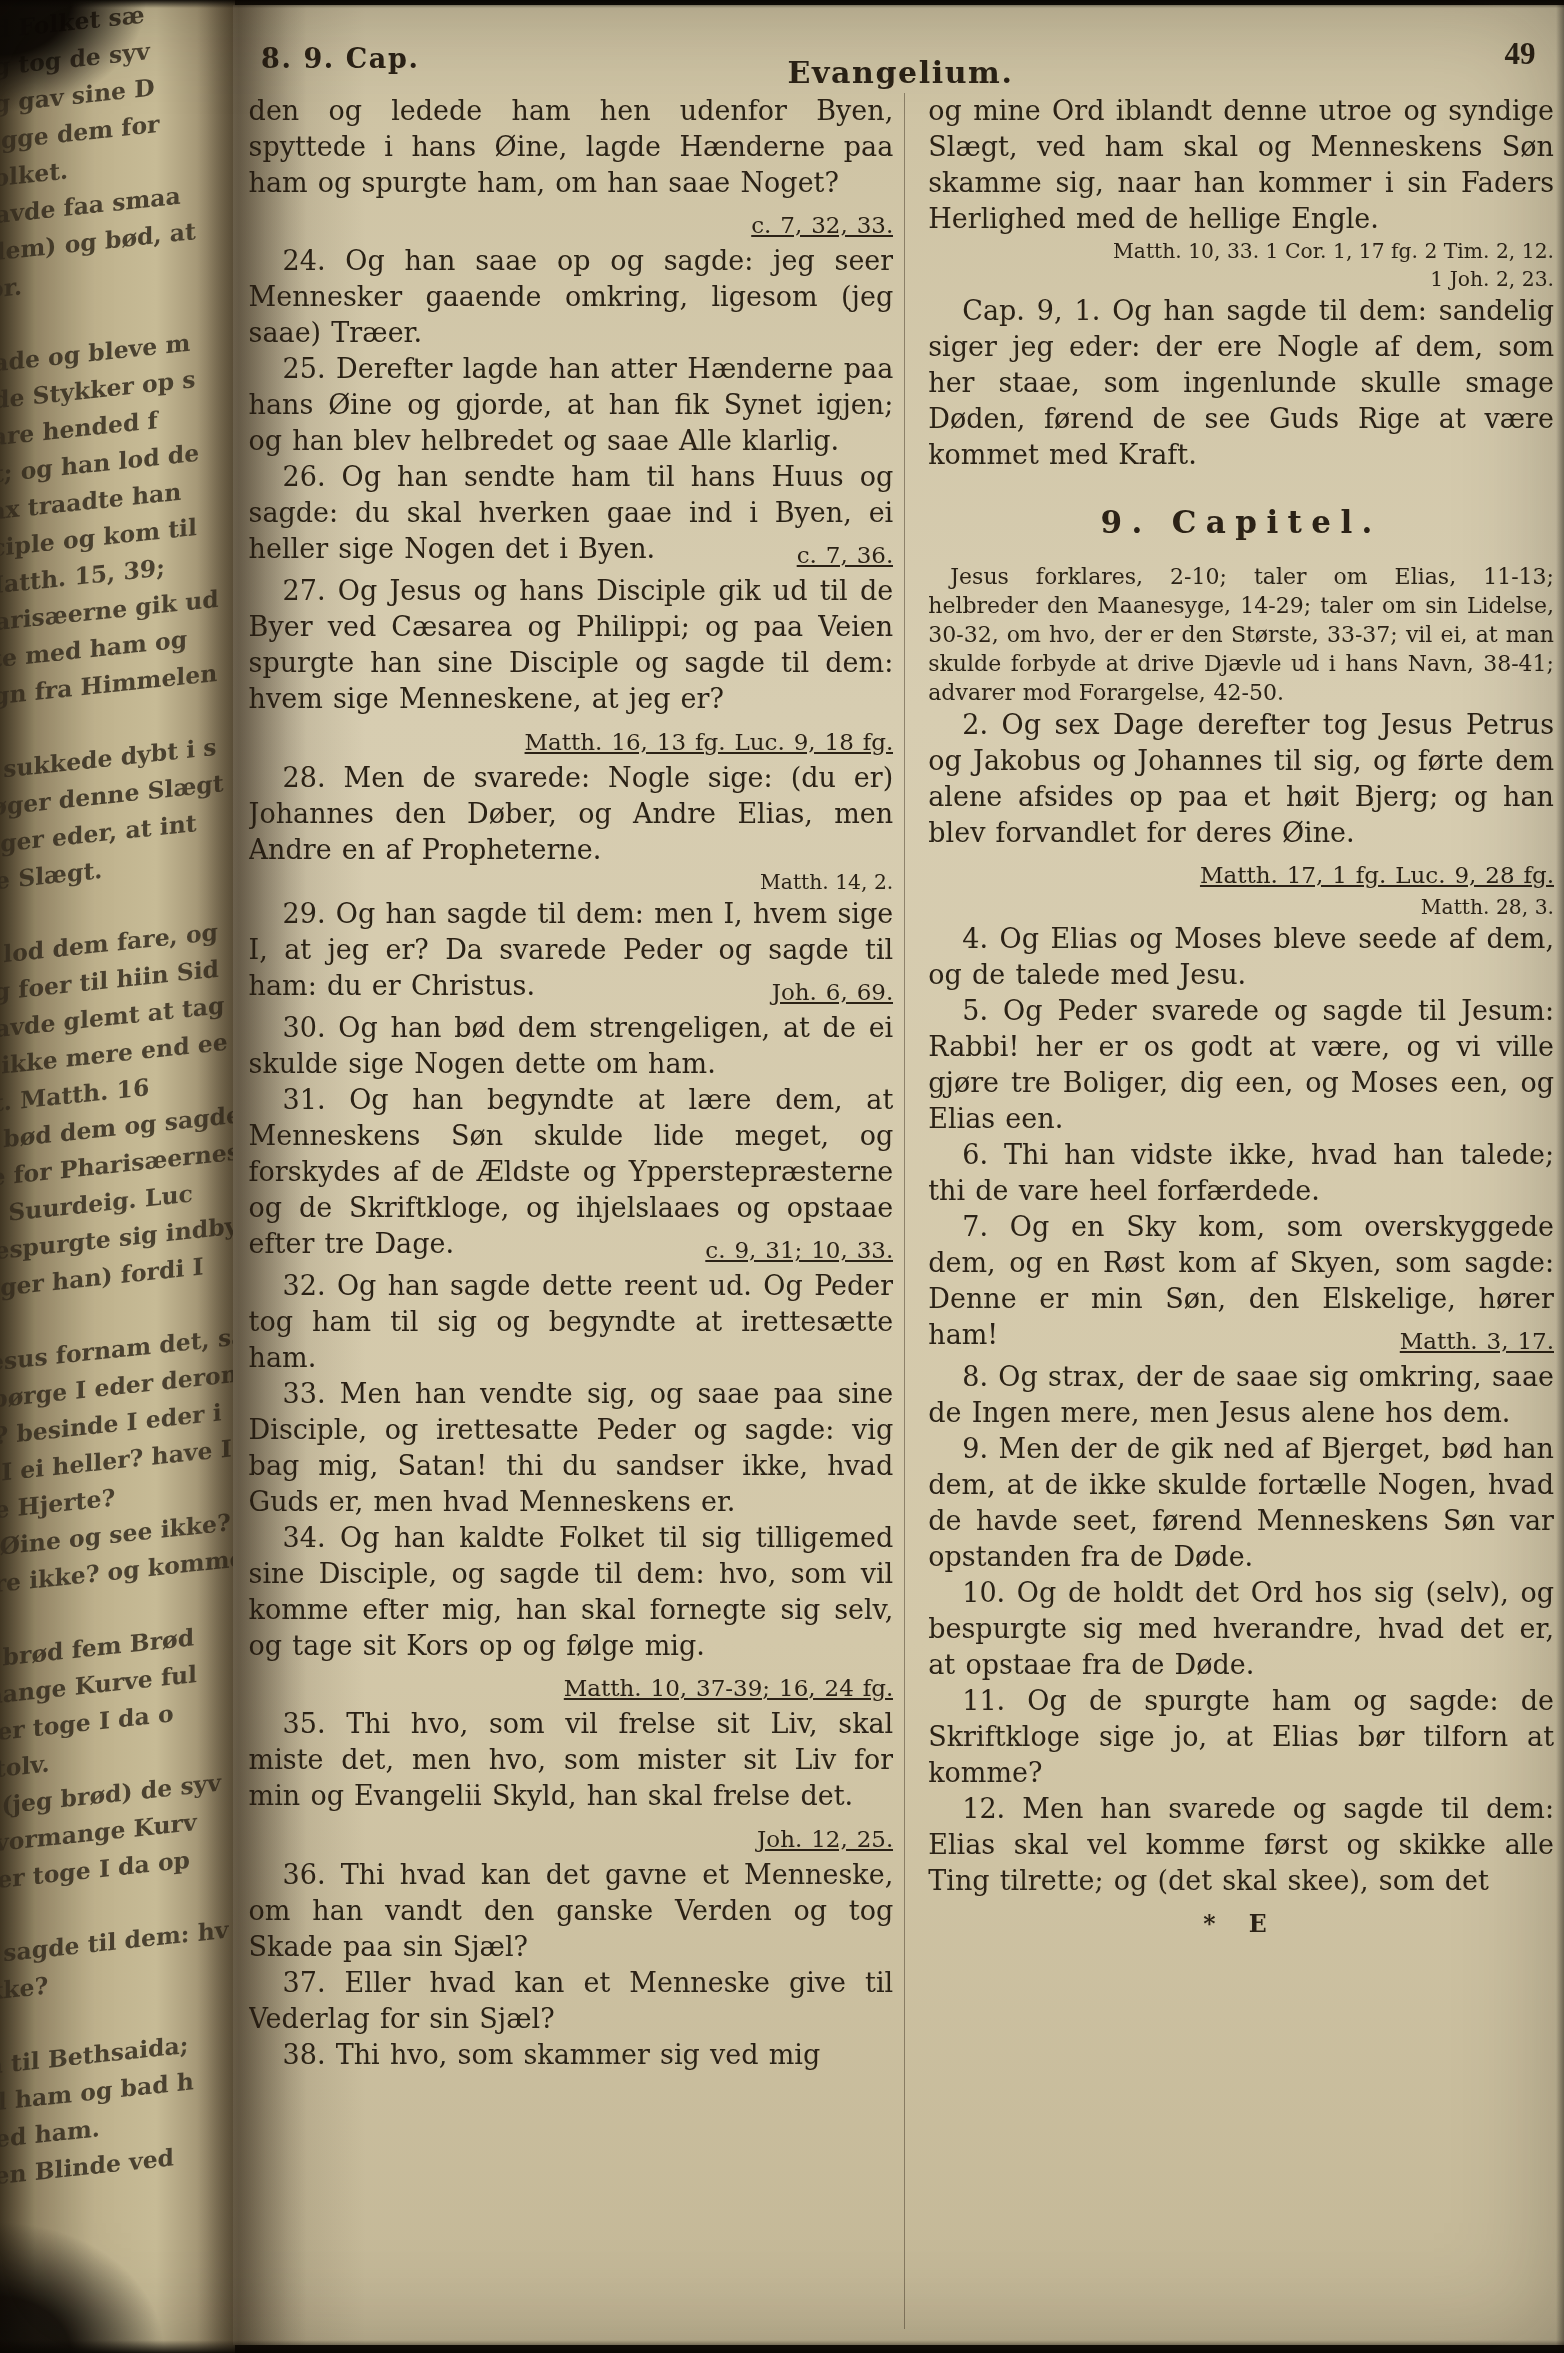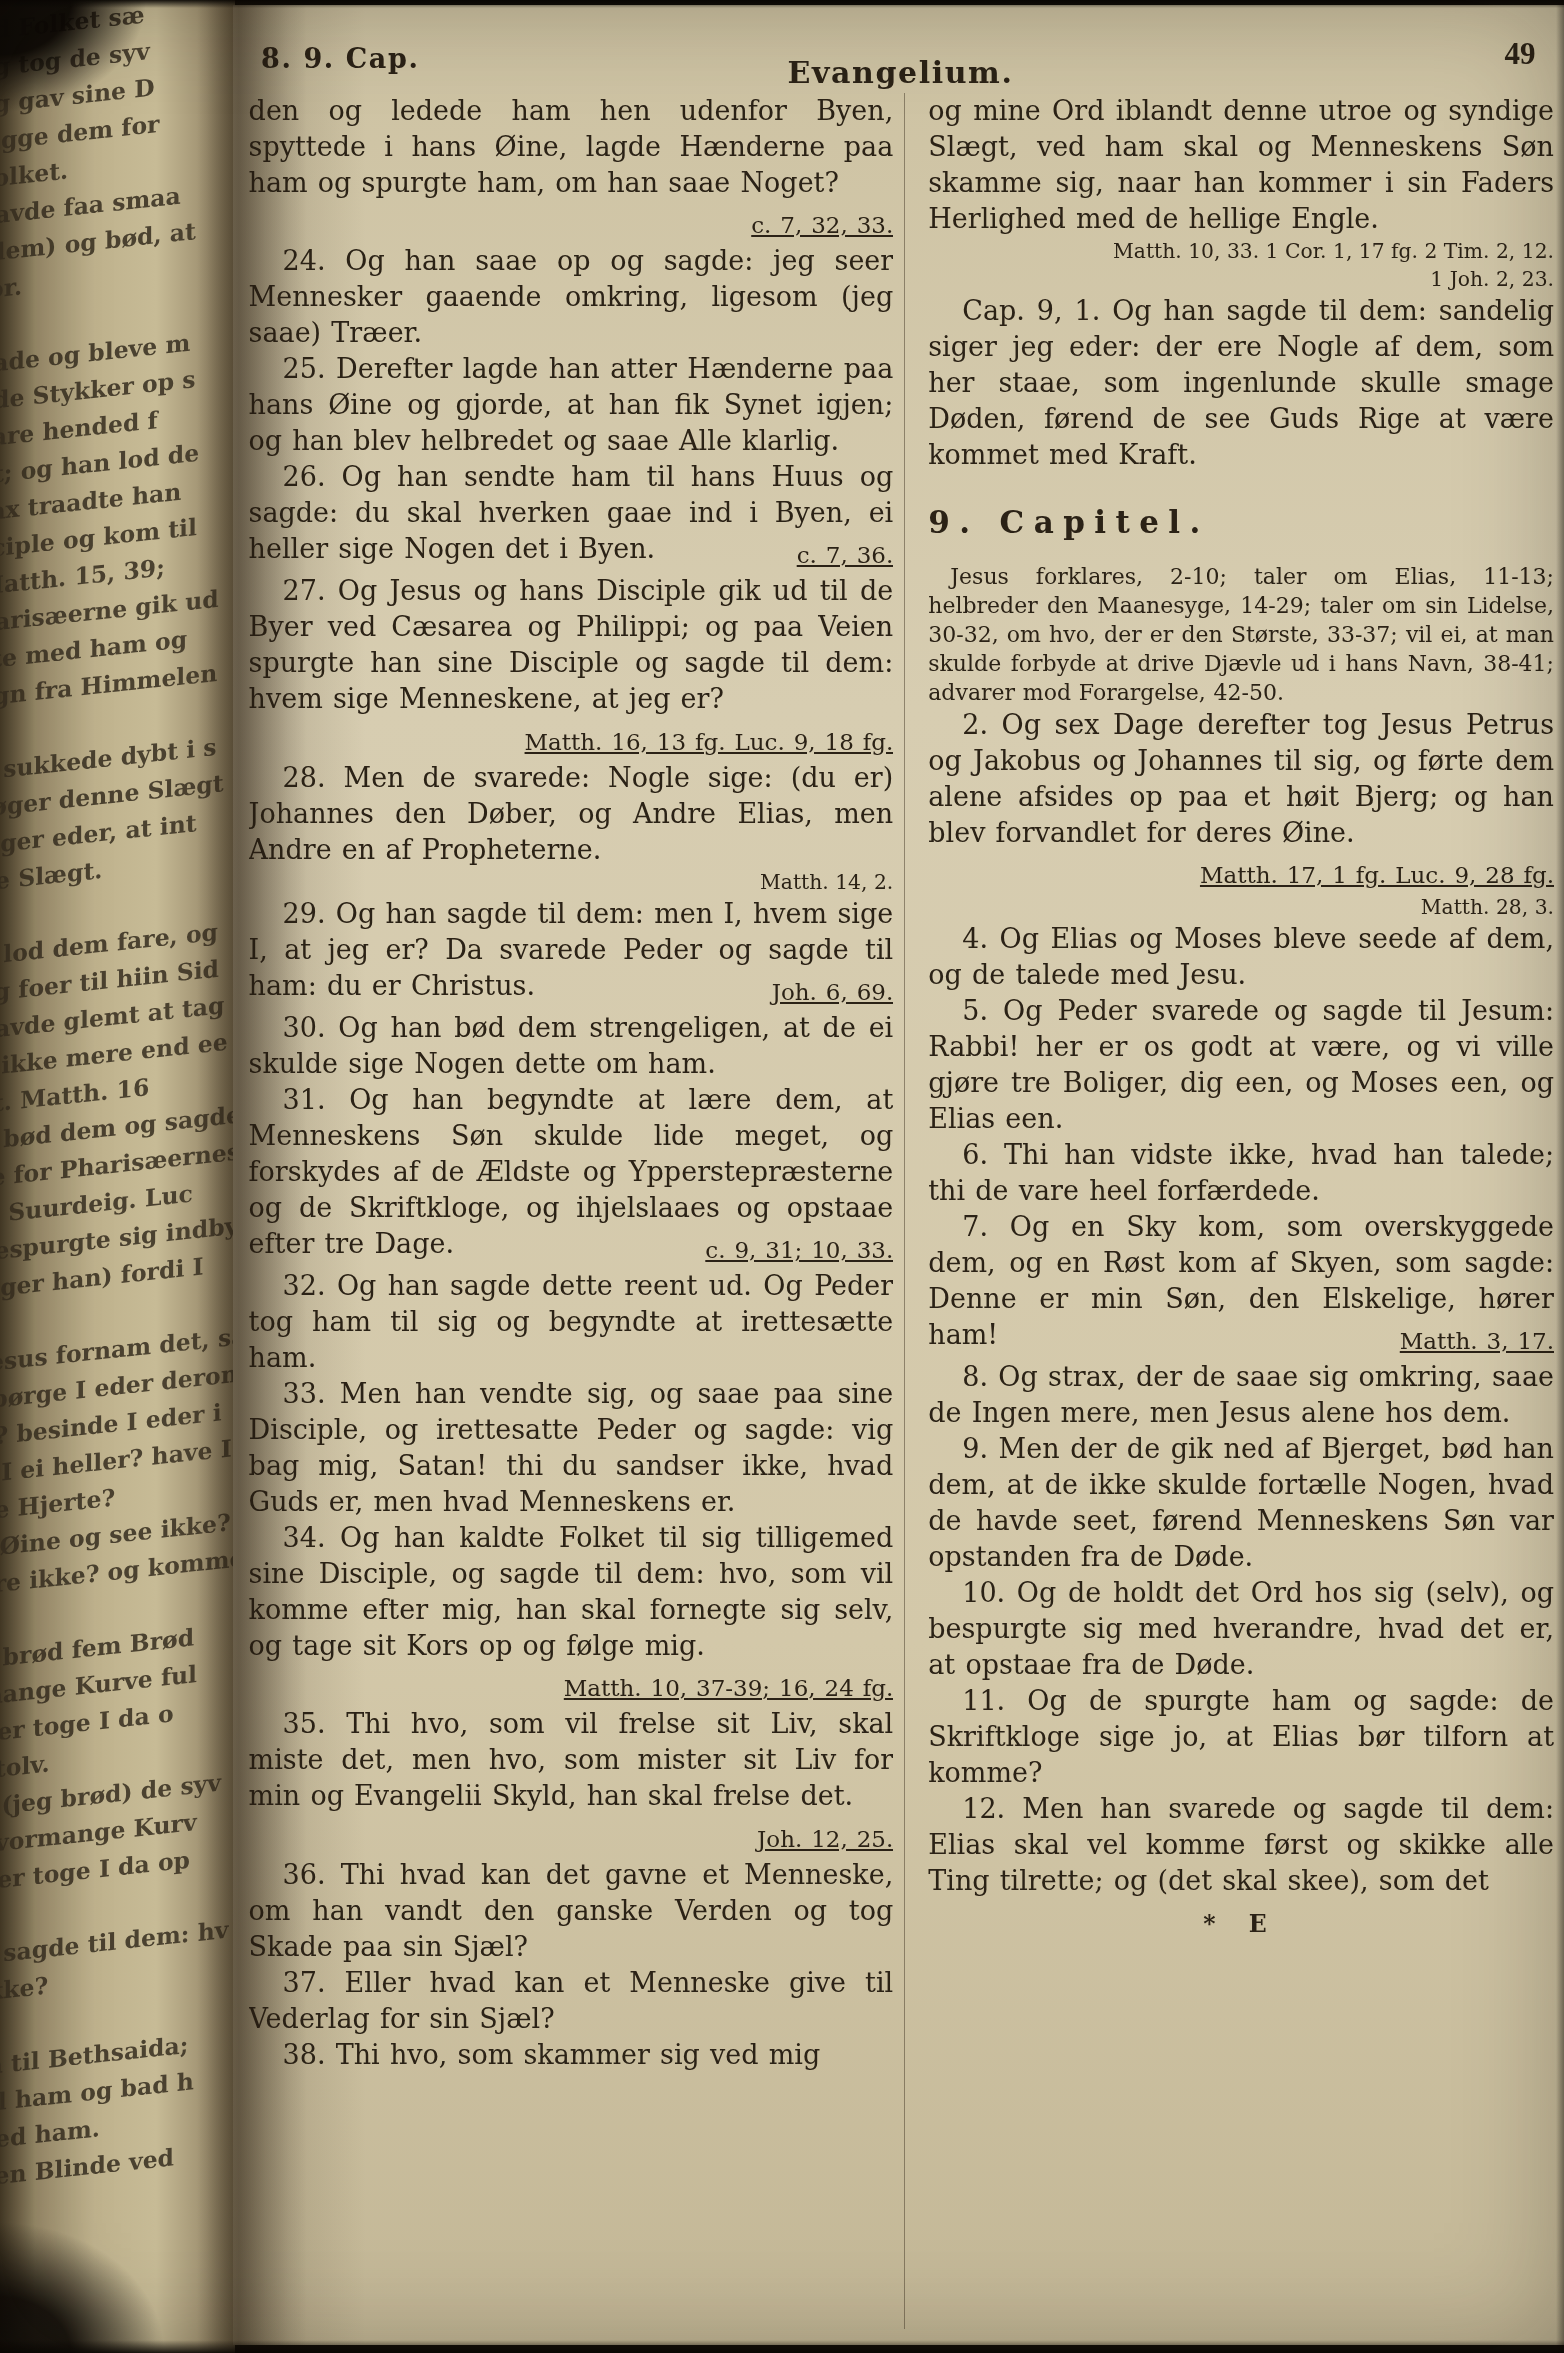--- a/index.html
+++ b/index.html
@@ -60,21 +60,21 @@
 
   .para{
     text-align:justify;font-size:27px;line-height:36px;
     text-indent:34px;word-spacing:1.6px;margin:0;
   }
   .para::after{content:"";display:block;clear:both;}
   .para.cont{text-indent:0;}
   .ref{float:right;font-size:23px;padding-top:6.3px;margin-left:14px;text-decoration:underline;}
   .ref-center{text-align:right;font-size:20.3px;line-height:28px;}
   .chapter-heading{
-    font-size:31px;font-weight:bold;letter-spacing:9.4px;
+    text-align:center;font-size:31px;font-weight:bold;letter-spacing:9.4px;
     margin:31px 0 22px;
   }
   .summary{
     font-size:22px;line-height:29px;text-align:justify;
     text-indent:22px;margin:0 0 0;word-spacing:0.8px;
   }
   .footer-mark{text-align:center;font-size:23.5px;font-weight:bold;letter-spacing:12.5px;margin-top:11px;}
 </style>
 </head>
 <body>

